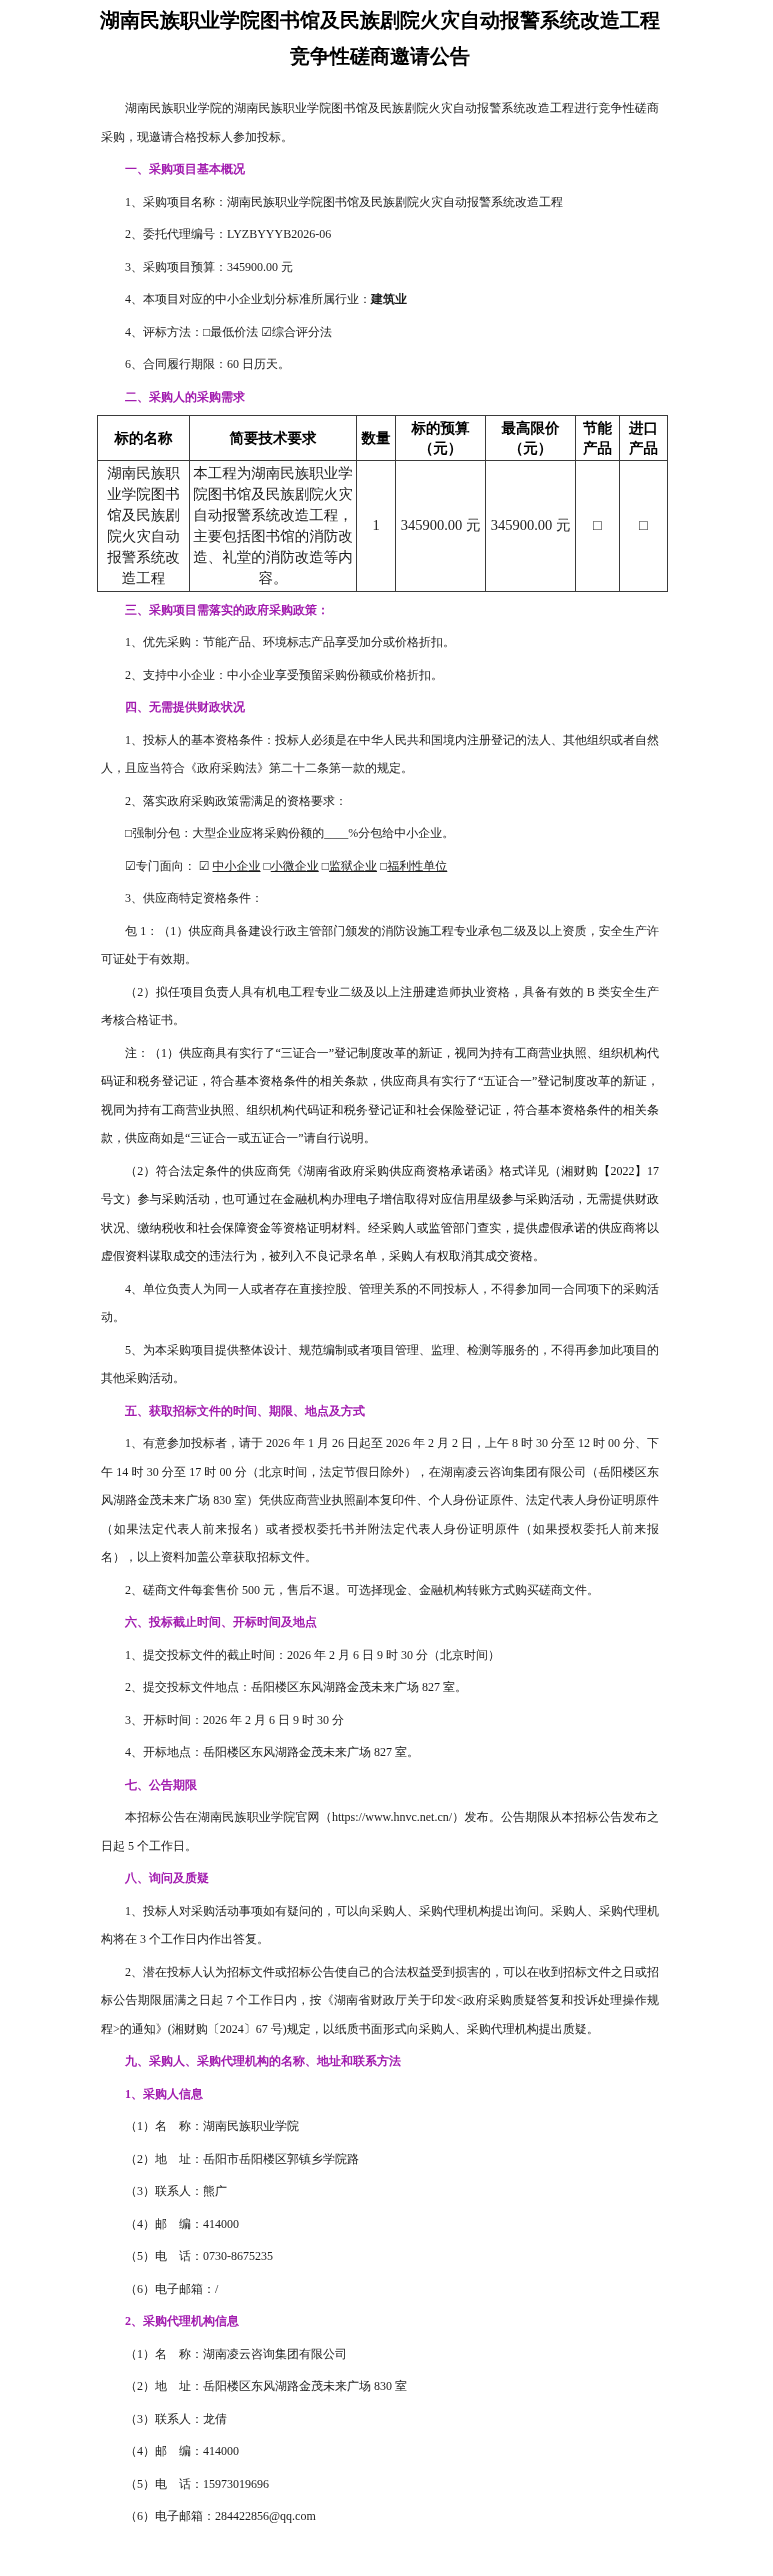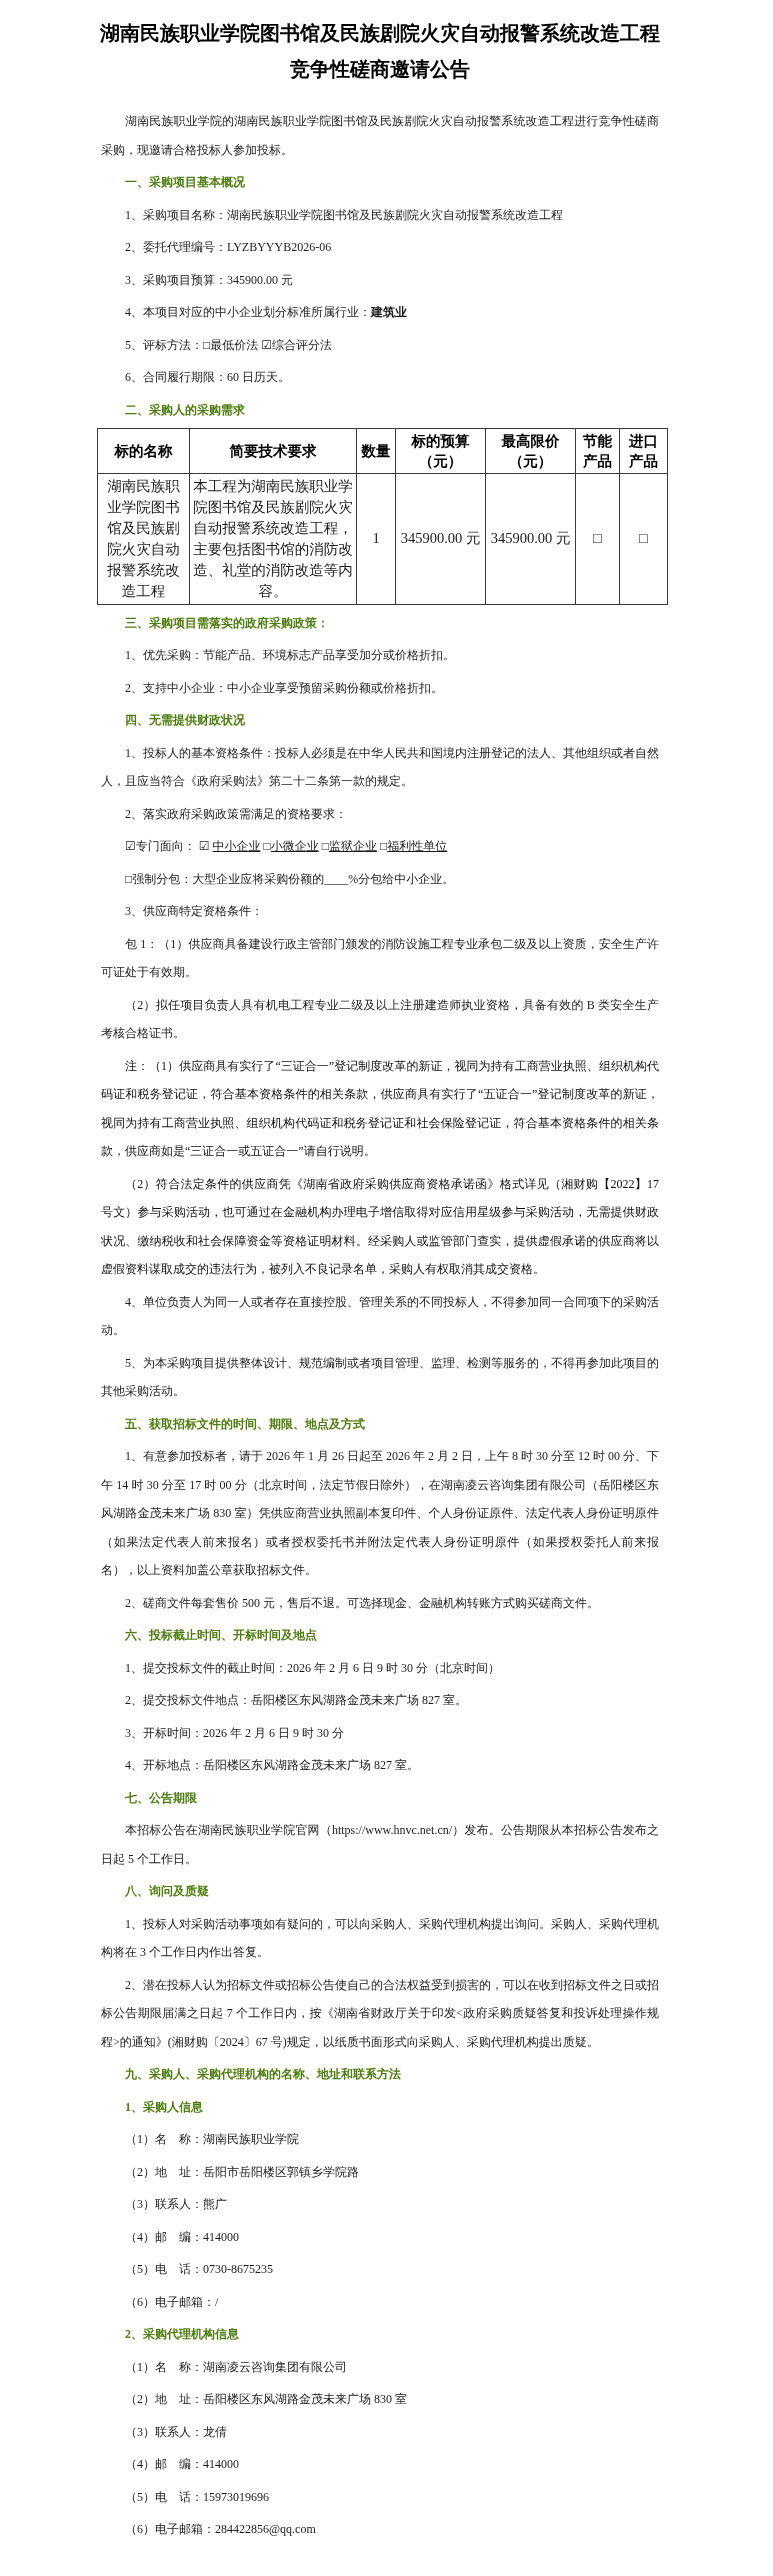--- a/index.html
+++ b/index.html
@@ -1,28 +1,28 @@
 <!DOCTYPE html>
 <html><head>
 <meta charset="utf-8">
 <style>
   html,body{margin:0;padding:0;background:#ffffff;}
   .page{
     width:760px;height:2576px;box-sizing:border-box;
-    padding:15px 97px 0 97px;background:#ffffff;overflow:hidden;
+    padding:2px 97px 0 97px;background:#ffffff;overflow:hidden;
     font-family:"Liberation Serif","DejaVu Serif",serif;color:#1c1c1c;
   }
   .doc-title{
     font-family:"Liberation Sans","DejaVu Sans",sans-serif;
     font-weight:bold;font-size:20px;line-height:36px;
     text-align:center;margin:0;color:#000;
   }
   .doc-title.second{margin-bottom:20px;}
   p{margin:4px;font-size:12px;line-height:28.5px;text-align:justify;text-indent:2em;word-break:break-all;}
-  p.h{font-weight:bold;color:#4d7c0f;}
+  p.h{font-weight:bold;color:#a21caf;}
   p.pb{font-weight:normal;color:#111;}
   span.b{font-weight:bold;}
   span.u{text-decoration:underline;}
   table{
     border-collapse:collapse;table-layout:fixed;width:570px;
     margin:2.9px auto 2.9px auto;
   }
   th,td{
     border:1px solid #3a3a3a;text-align:center;vertical-align:middle;
     font-size:14.5px;padding:1.9px 2.9px;word-break:break-all;
@@ -36,21 +36,21 @@
 <div class="page">
   <div class="doc-title">湖南民族职业学院图书馆及民族剧院火灾自动报警系统改造工程</div>
   <div class="doc-title second">竞争性磋商邀请公告</div>
   <div>
       <p class="p"><span>湖南民族职业学院的湖南民族职业学院图书馆及民族剧院火灾自动报警系统改造工程进行竞争性磋商采购，现邀请合格投标人参加投标。</span></p>
       <p class="h"><span>一、采购项目基本概况</span></p>
       <p class="p"><span>1、采购项目名称：湖南民族职业学院图书馆及民族剧院火灾自动报警系统改造工程</span></p>
       <p class="p"><span>2、委托代理编号：LYZBYYYB2026-06</span></p>
       <p class="p"><span>3、采购项目预算：345900.00 元</span></p>
       <p class="p"><span>4、本项目对应的中小企业划分标准所属行业：</span><span class="b">建筑业</span></p>
-      <p class="p"><span>5、评标方法：□最低价法 ☑综合评分法</span></p>
+      <p class="p"><span>4、评标方法：□最低价法 ☑综合评分法</span></p>
       <p class="p"><span>6、合同履行期限：60 日历天。</span></p>
       <p class="h"><span>二、采购人的采购需求</span></p>
       <table>
         <colgroup>
           <col style="width: 92px;">
           <col style="width: 167px;">
           <col style="width: 39px;">
           <col style="width: 90px;">
           <col style="width: 90px;">
           <col style="width: 44px;">
@@ -78,22 +78,22 @@
             <td>□</td>
           </tr>
         </tbody>
       </table>
       <p class="h"><span>三、采购项目需落实的政府采购政策：</span></p>
       <p class="p"><span>1、优先采购：节能产品、环境标志产品享受加分或价格折扣。</span></p>
       <p class="p"><span>2、支持中小企业：中小企业享受预留采购份额或价格折扣。</span></p>
       <p class="h"><span>四、无需提供财政状况</span></p>
       <p class="p"><span>1、投标人的基本资格条件：投标人必须是在中华人民共和国境内注册登记的法人、其他组织或者自然人，且应当符合《政府采购法》第二十二条第一款的规定。</span></p>
       <p class="p"><span>2、落实政府采购政策需满足的资格要求：</span></p>
+      <p class="p"><span>□强制分包：大型企业应将采购份额的____%分包给中小企业。</span></p>
       <p class="p"><span>☑专门面向： ☑ </span><span class="u">中小企业</span><span> □</span><span class="u">小微企业</span><span> □</span><span class="u">监狱企业</span><span> □</span><span class="u">福利性单位</span></p>
-      <p class="p"><span>□强制分包：大型企业应将采购份额的____%分包给中小企业。</span></p>
       <p class="p"><span>3、供应商特定资格条件：</span></p>
       <p class="p"><span>包 1：（1）供应商具备建设行政主管部门颁发的消防设施工程专业承包二级及以上资质，安全生产许可证处于有效期。</span></p>
       <p class="p"><span>（2）拟任项目负责人具有机电工程专业二级及以上注册建造师执业资格，具备有效的 B 类安全生产考核合格证书。</span></p>
       <p class="pb"><span>注：（1）供应商具有实行了“三证合一”登记制度改革的新证，视同为持有工商营业执照、组织机构代码证和税务登记证，符合基本资格条件的相关条款，供应商具有实行了“五证合一”登记制度改革的新证，视同为持有工商营业执照、组织机构代码证和税务登记证和社会保险登记证，符合基本资格条件的相关条款，供应商如是“三证合一或五证合一”请自行说明。</span></p>
       <p class="pb"><span>（2）符合法定条件的供应商凭《湖南省政府采购供应商资格承诺函》格式详见（湘财购【2022】17 号文）参与采购活动，也可通过在金融机构办理电子增信取得对应信用星级参与采购活动，无需提供财政状况、缴纳税收和社会保障资金等资格证明材料。经采购人或监管部门查实，提供虚假承诺的供应商将以虚假资料谋取成交的违法行为，被列入不良记录名单，采购人有权取消其成交资格。</span></p>
       <p class="p"><span>4、单位负责人为同一人或者存在直接控股、管理关系的不同投标人，不得参加同一合同项下的采购活动。</span></p>
       <p class="p"><span>5、为本采购项目提供整体设计、规范编制或者项目管理、监理、检测等服务的，不得再参加此项目的其他采购活动。</span></p>
       <p class="h"><span>五、获取招标文件的时间、期限、地点及方式</span></p>
       <p class="p"><span>1、有意参加投标者，请于 2026 年 1 月 26 日起至 2026 年 2 月 2 日，上午 8 时 30 分至 12 时 00 分、下午 14 时 30 分至 17 时 00 分（北京时间，法定节假日除外），在湖南凌云咨询集团有限公司（岳阳楼区东风湖路金茂未来广场 830 室）凭供应商营业执照副本复印件、个人身份证原件、法定代表人身份证明原件（如果法定代表人前来报名）或者授权委托书并附法定代表人身份证明原件（如果授权委托人前来报名），以上资料加盖公章获取招标文件。</span></p>
       <p class="p"><span>2、磋商文件每套售价 500 元，售后不退。可选择现金、金融机构转账方式购买磋商文件。</span></p>

